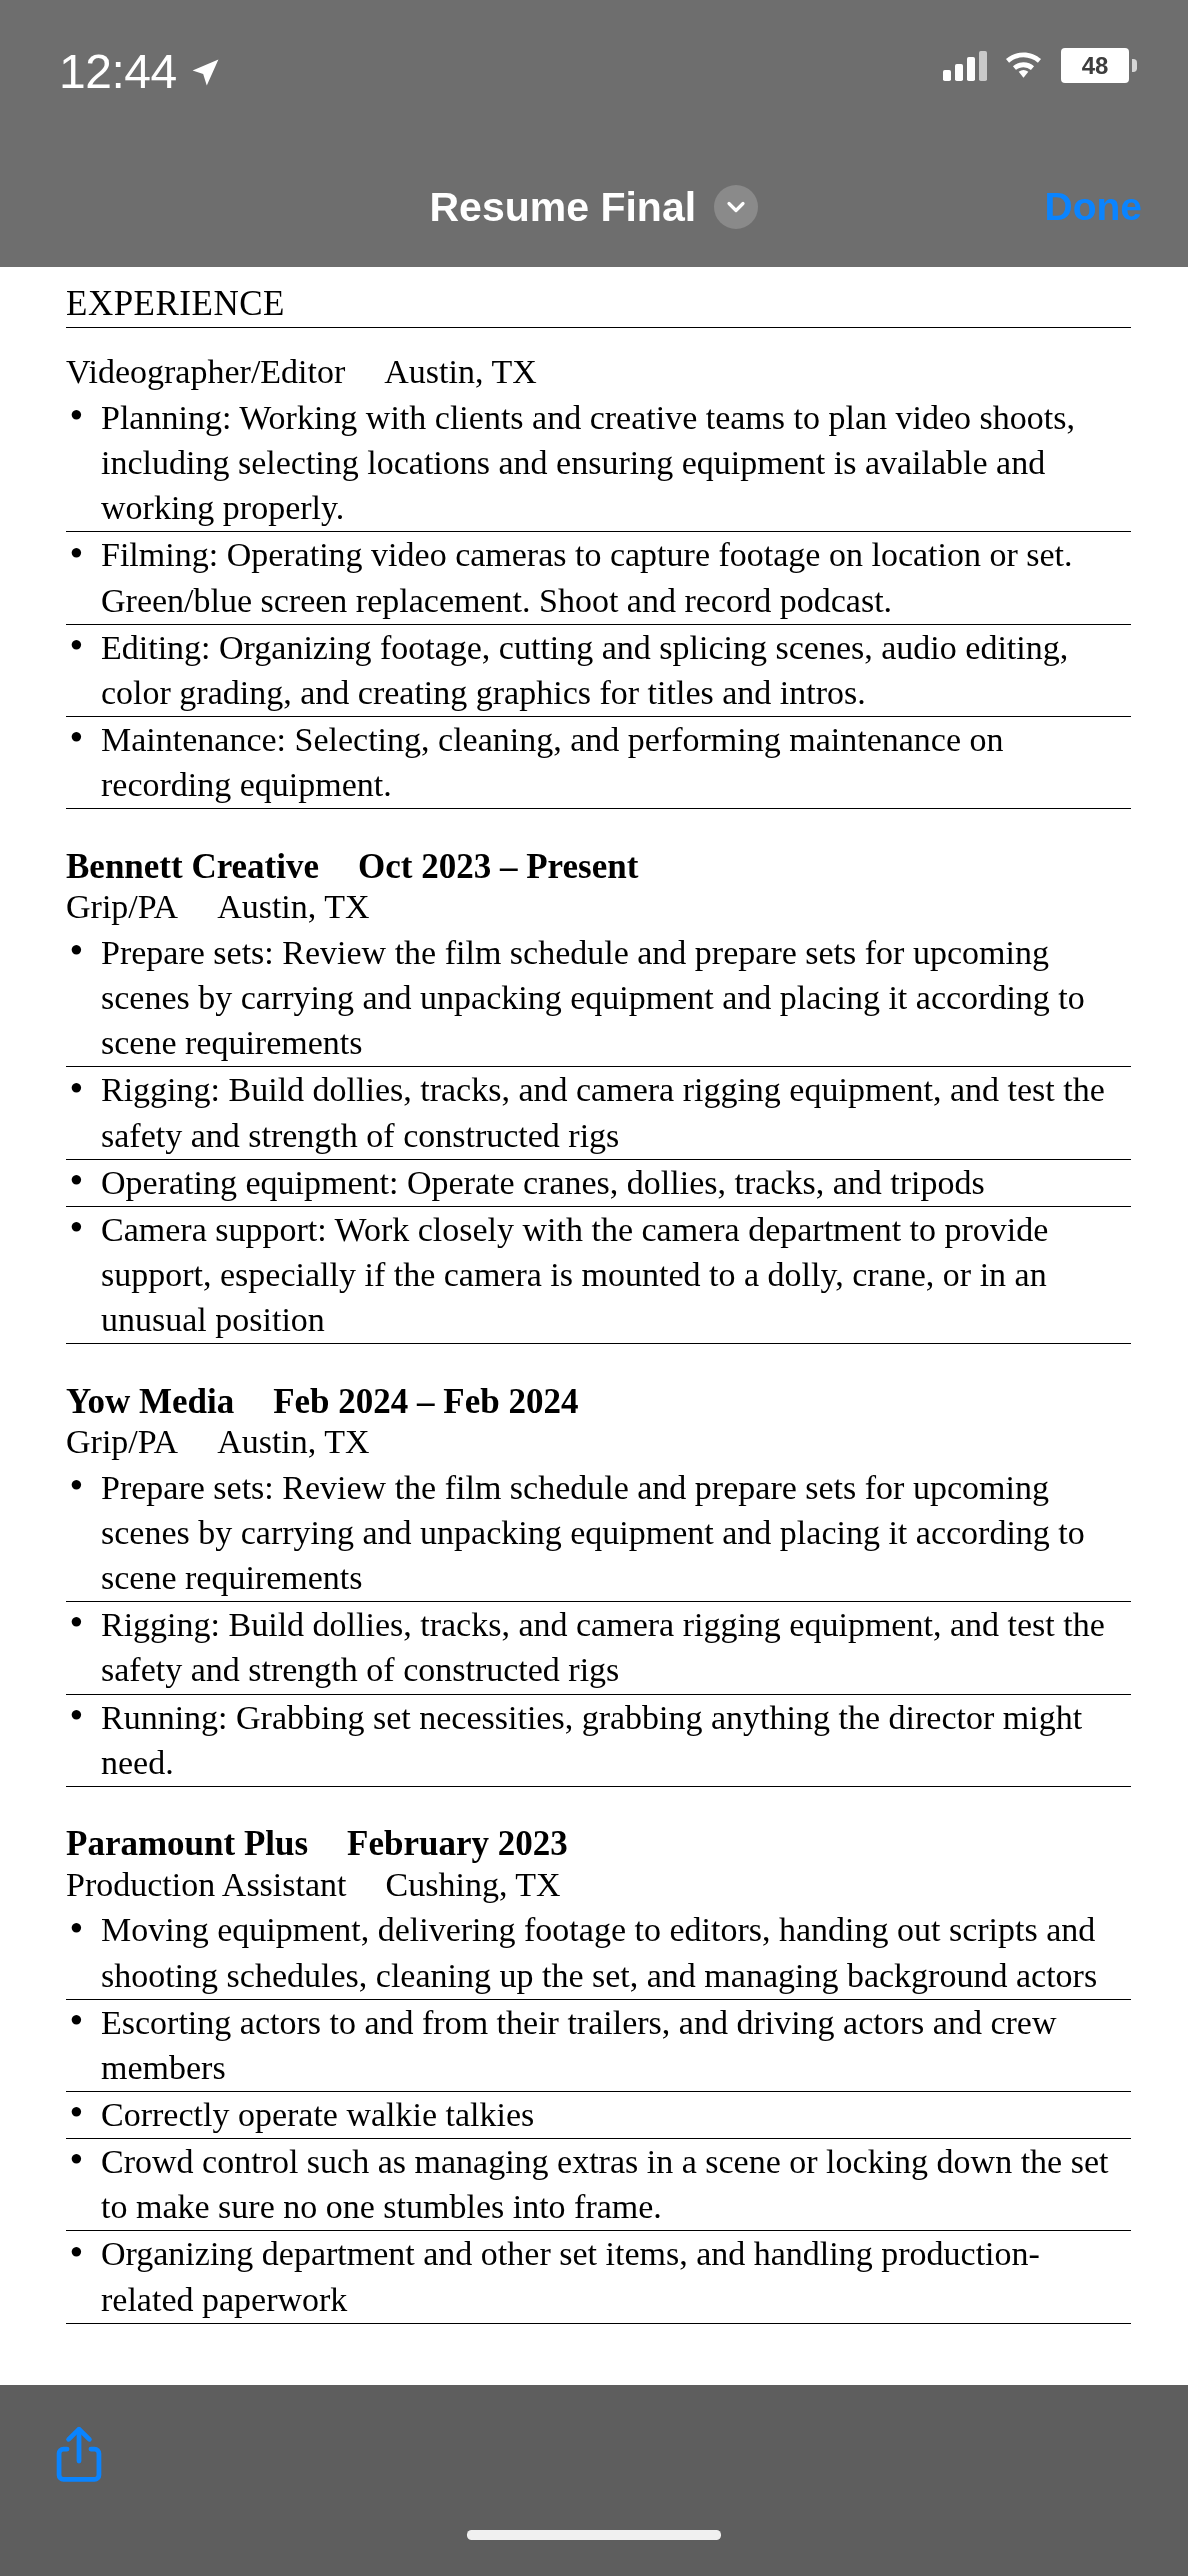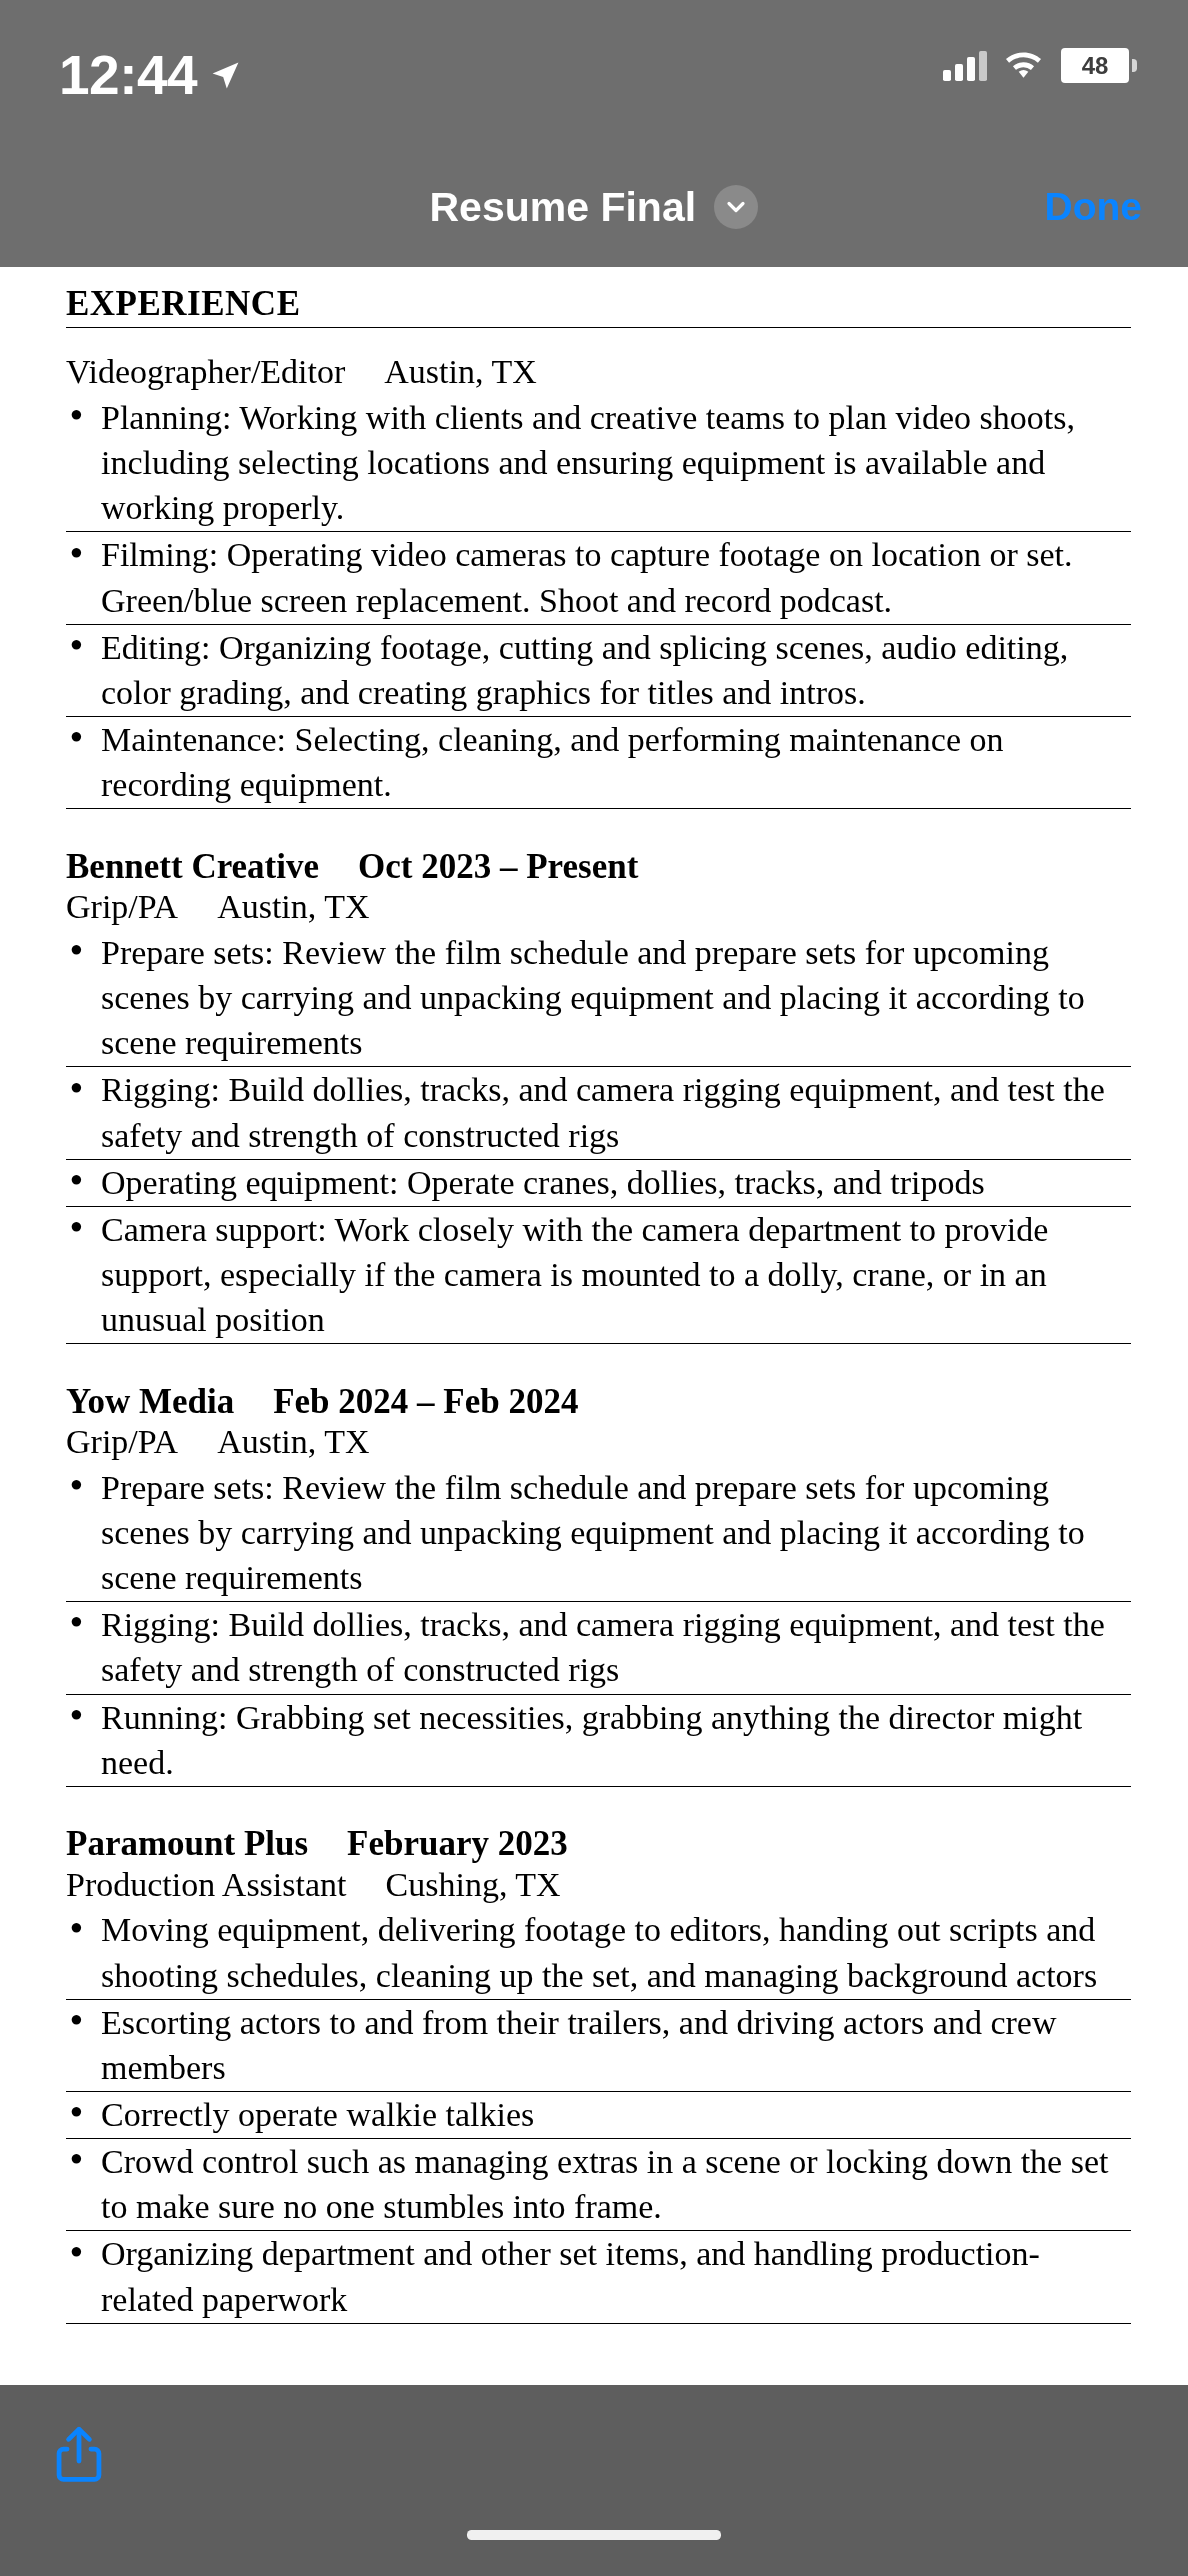--- a/index.html
+++ b/index.html
@@ -29,22 +29,22 @@
     padding: 48px 59px 0 59px;
     justify-content: space-between;
     color: #ffffff;
   }
   .status-left {
     display: flex;
     align-items: center;
     gap: 13px;
   }
   .status-time {
-    font-size: 55px;
-    font-weight: bold;
+    font-size: 48px;
+    font-weight: normal;
     letter-spacing: -0.5px;
     color: #ffffff;
     line-height: 1;
   }
   .loc-arrow { width: 31px; height: 31px; display: block; }
   .status-right {
     display: flex;
     align-items: center;
     gap: 16.6px;
   }
@@ -99,21 +99,21 @@
   .doc {
     flex: 1 1 auto;
     background: #ffffff;
     overflow: hidden;
     padding: 16.6px 57px 0 66px;
     font-family: "Liberation Serif", serif;
     color: #000000;
   }
   .sec-head {
     font-size: 35px;
-    font-weight: bold;
+    font-weight: normal;
     letter-spacing: 0.5px;
     padding-bottom: 3.7px;
     border-bottom: 1.8px solid #000;
     margin-bottom: 24px;
     width: 100%;
   }
   .job { margin-bottom: 5.5px; }
   .job-row1 {
     font-size: 35px; font-weight: bold; display: flex; align-items: baseline;
     line-height: 1.18;

